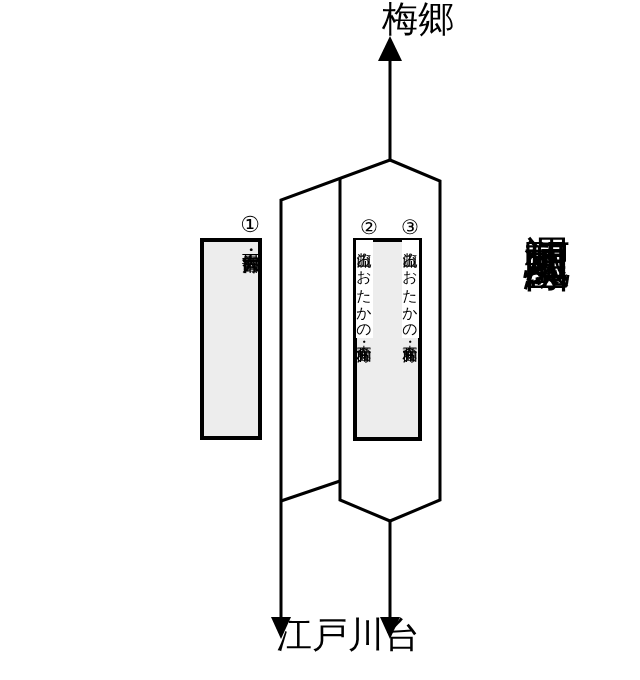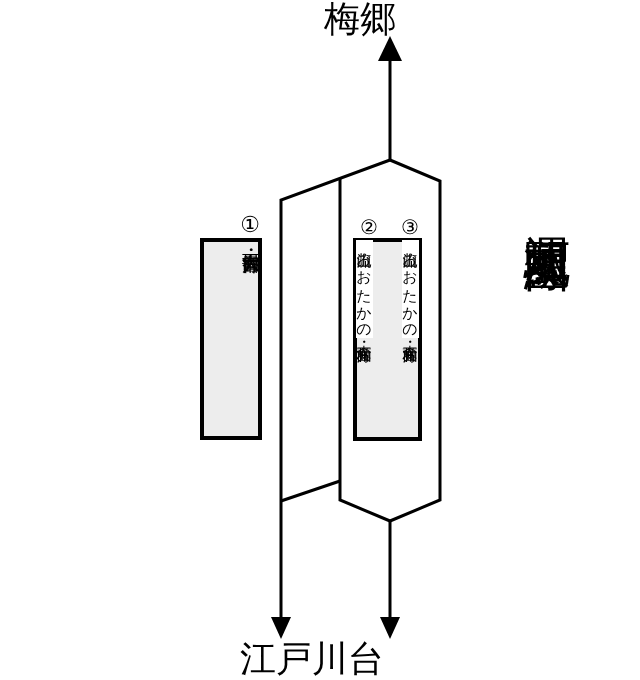--- a/index.html
+++ b/index.html
@@ -86,24 +86,24 @@
     text-orientation: upright;
     font-size: 46px;
     line-height: 52px;
     letter-spacing: 3px;
     background: transparent;
   }
   .station-name {
     position: absolute;
     font-size: 36px;
     line-height: 38px;
-    text-align: left;
+    text-align: right;
   }
   .station-name.top    { left: 324px; top: 0px;   width: 130px; }
-  .station-name.bottom { left: 240px; top: 640px; width: 180px; }
+  .station-name.bottom { left: 240px; top: 616px; width: 180px; }
 </style>
 </head>
 <body>
 
 <div class="canvas">
 
   <svg class="tracks" viewBox="0 0 640 680">
 
     <polyline class="rail" points="390,56 390,160"></polyline>
     <polygon class="arrowhead" points="390,36 378,61 402,61"></polygon>

